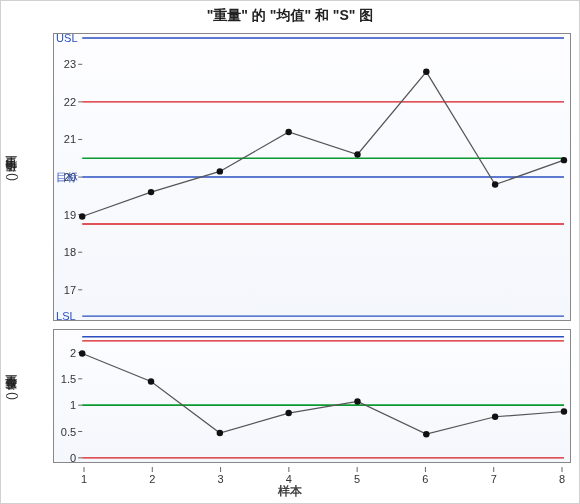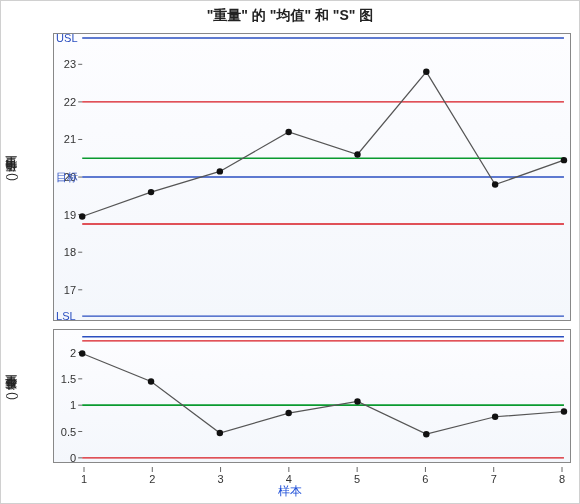--- a/index.html
+++ b/index.html
@@ -48,22 +48,23 @@
     right: 8px;
     top: 4px;
     bottom: 4px;
     border: 1px solid #888;
     background: linear-gradient(to bottom, #fdfdff, #f4f7fc);
   }
   svg.plotsvg { width:100%; height:100%; display:block; }
   .xlabel {
     text-align: center;
     font-size: 12px;
-    color: #1d4ed8;
+    color: #404040;
     padding-top: 16px;
+    font-weight: bold;
   }
 </style>
 </head>
 <body>
 
 <div class="chart-wrap">
   <div class="title">"重量" 的 "均值" 和 "S" 图</div>
 
   <div class="panels">
 

